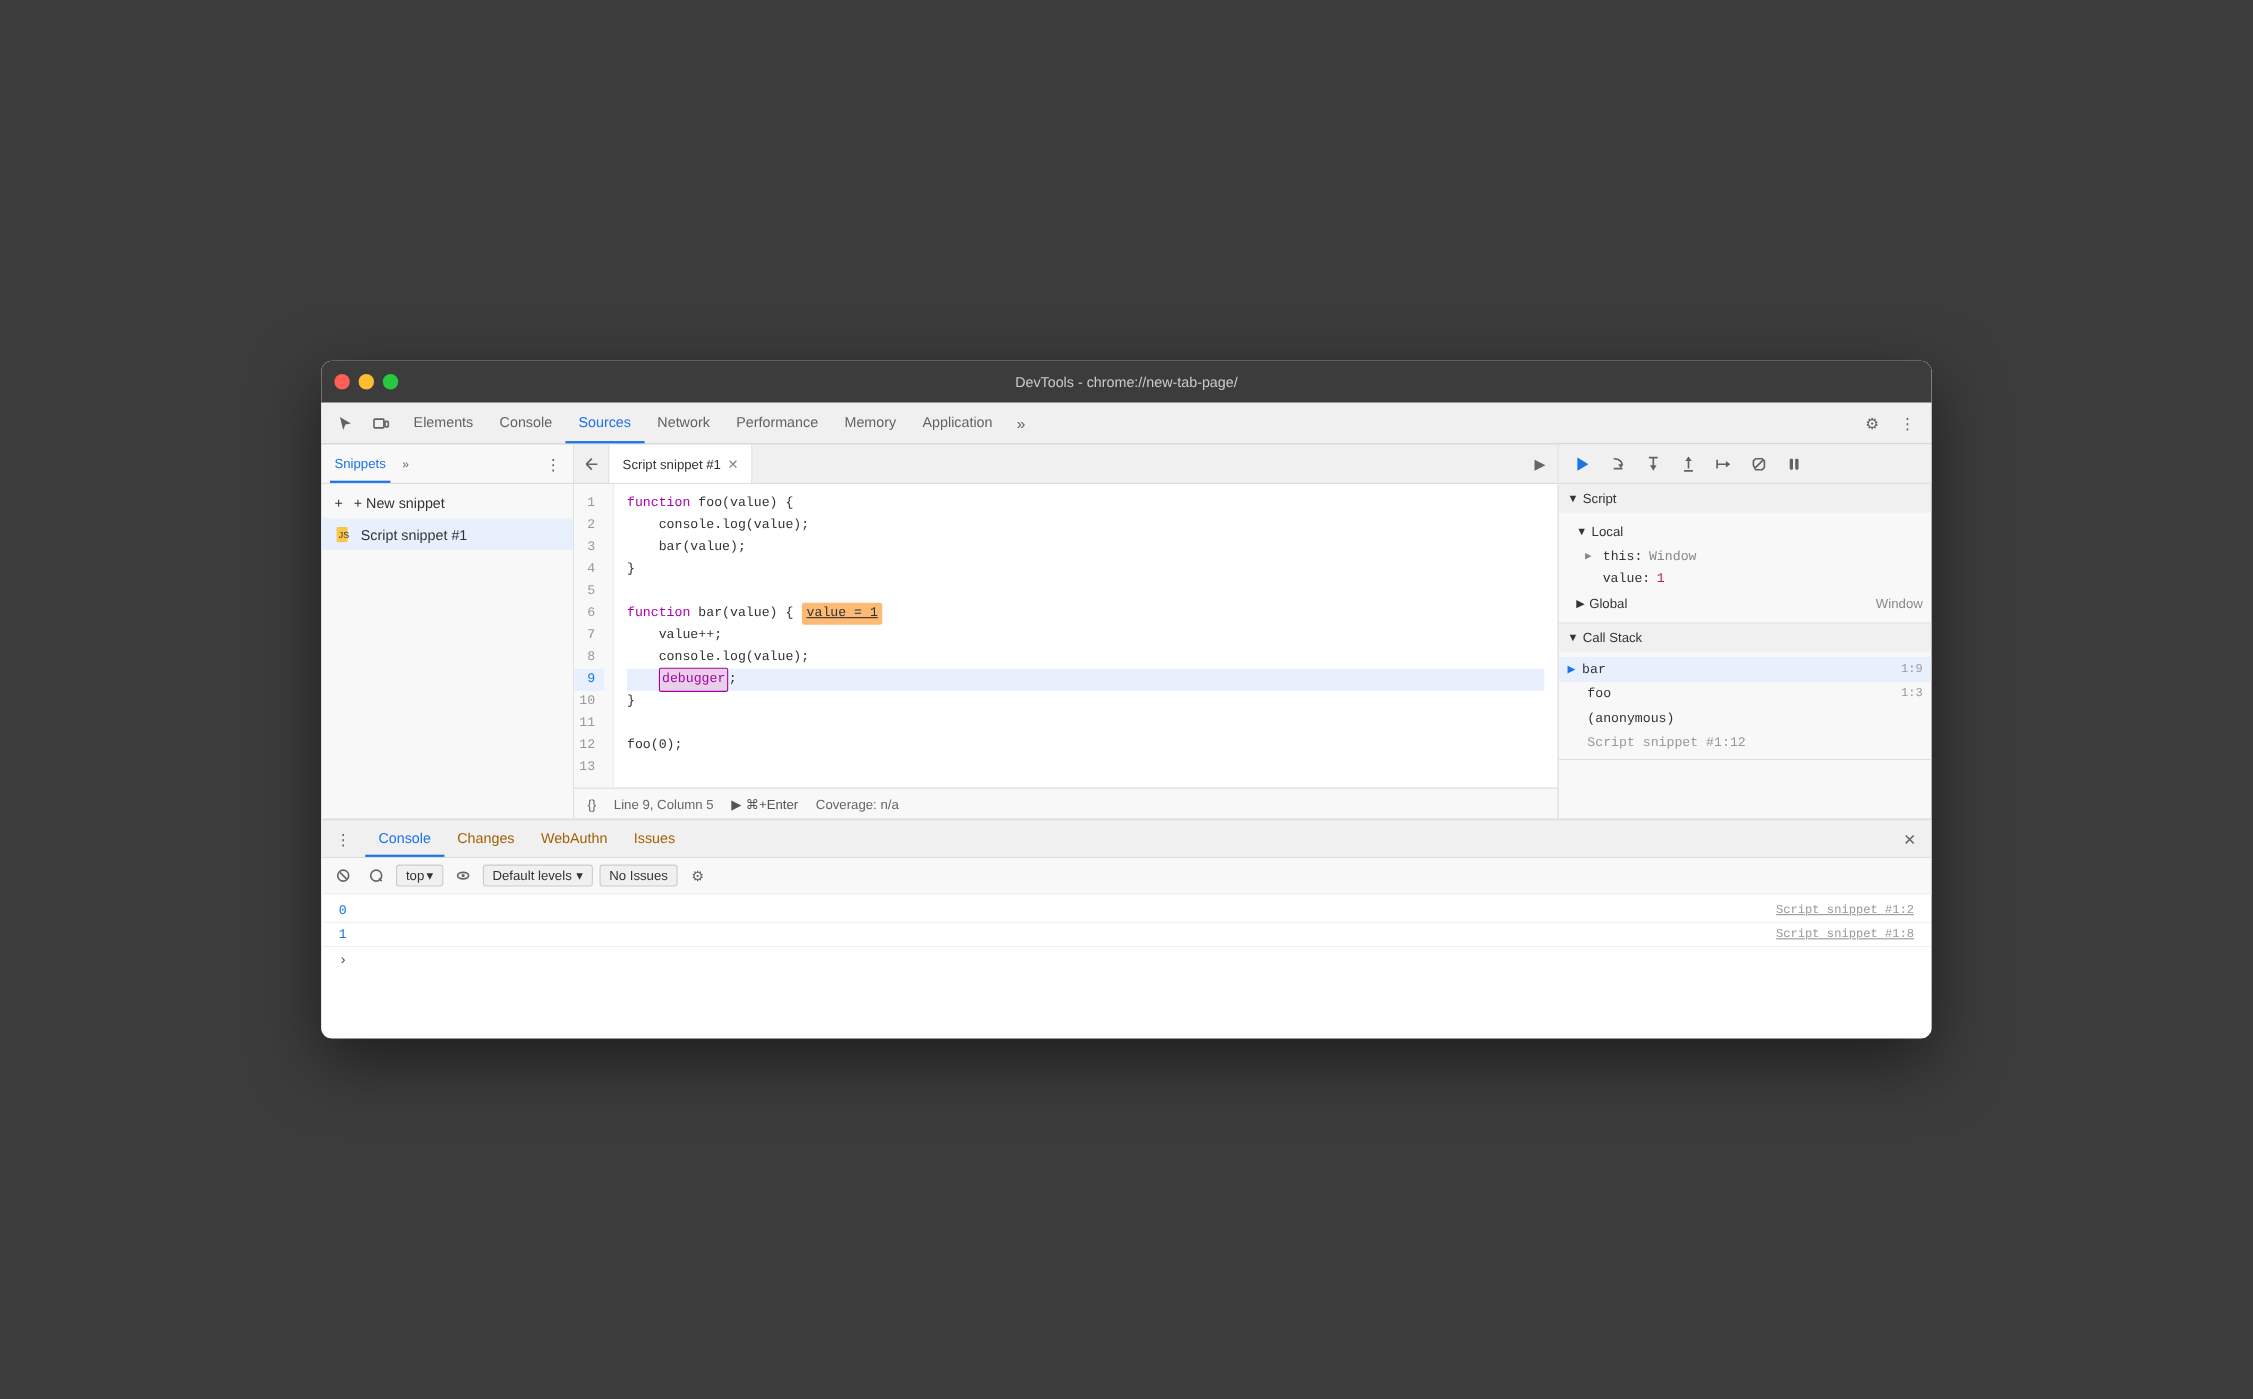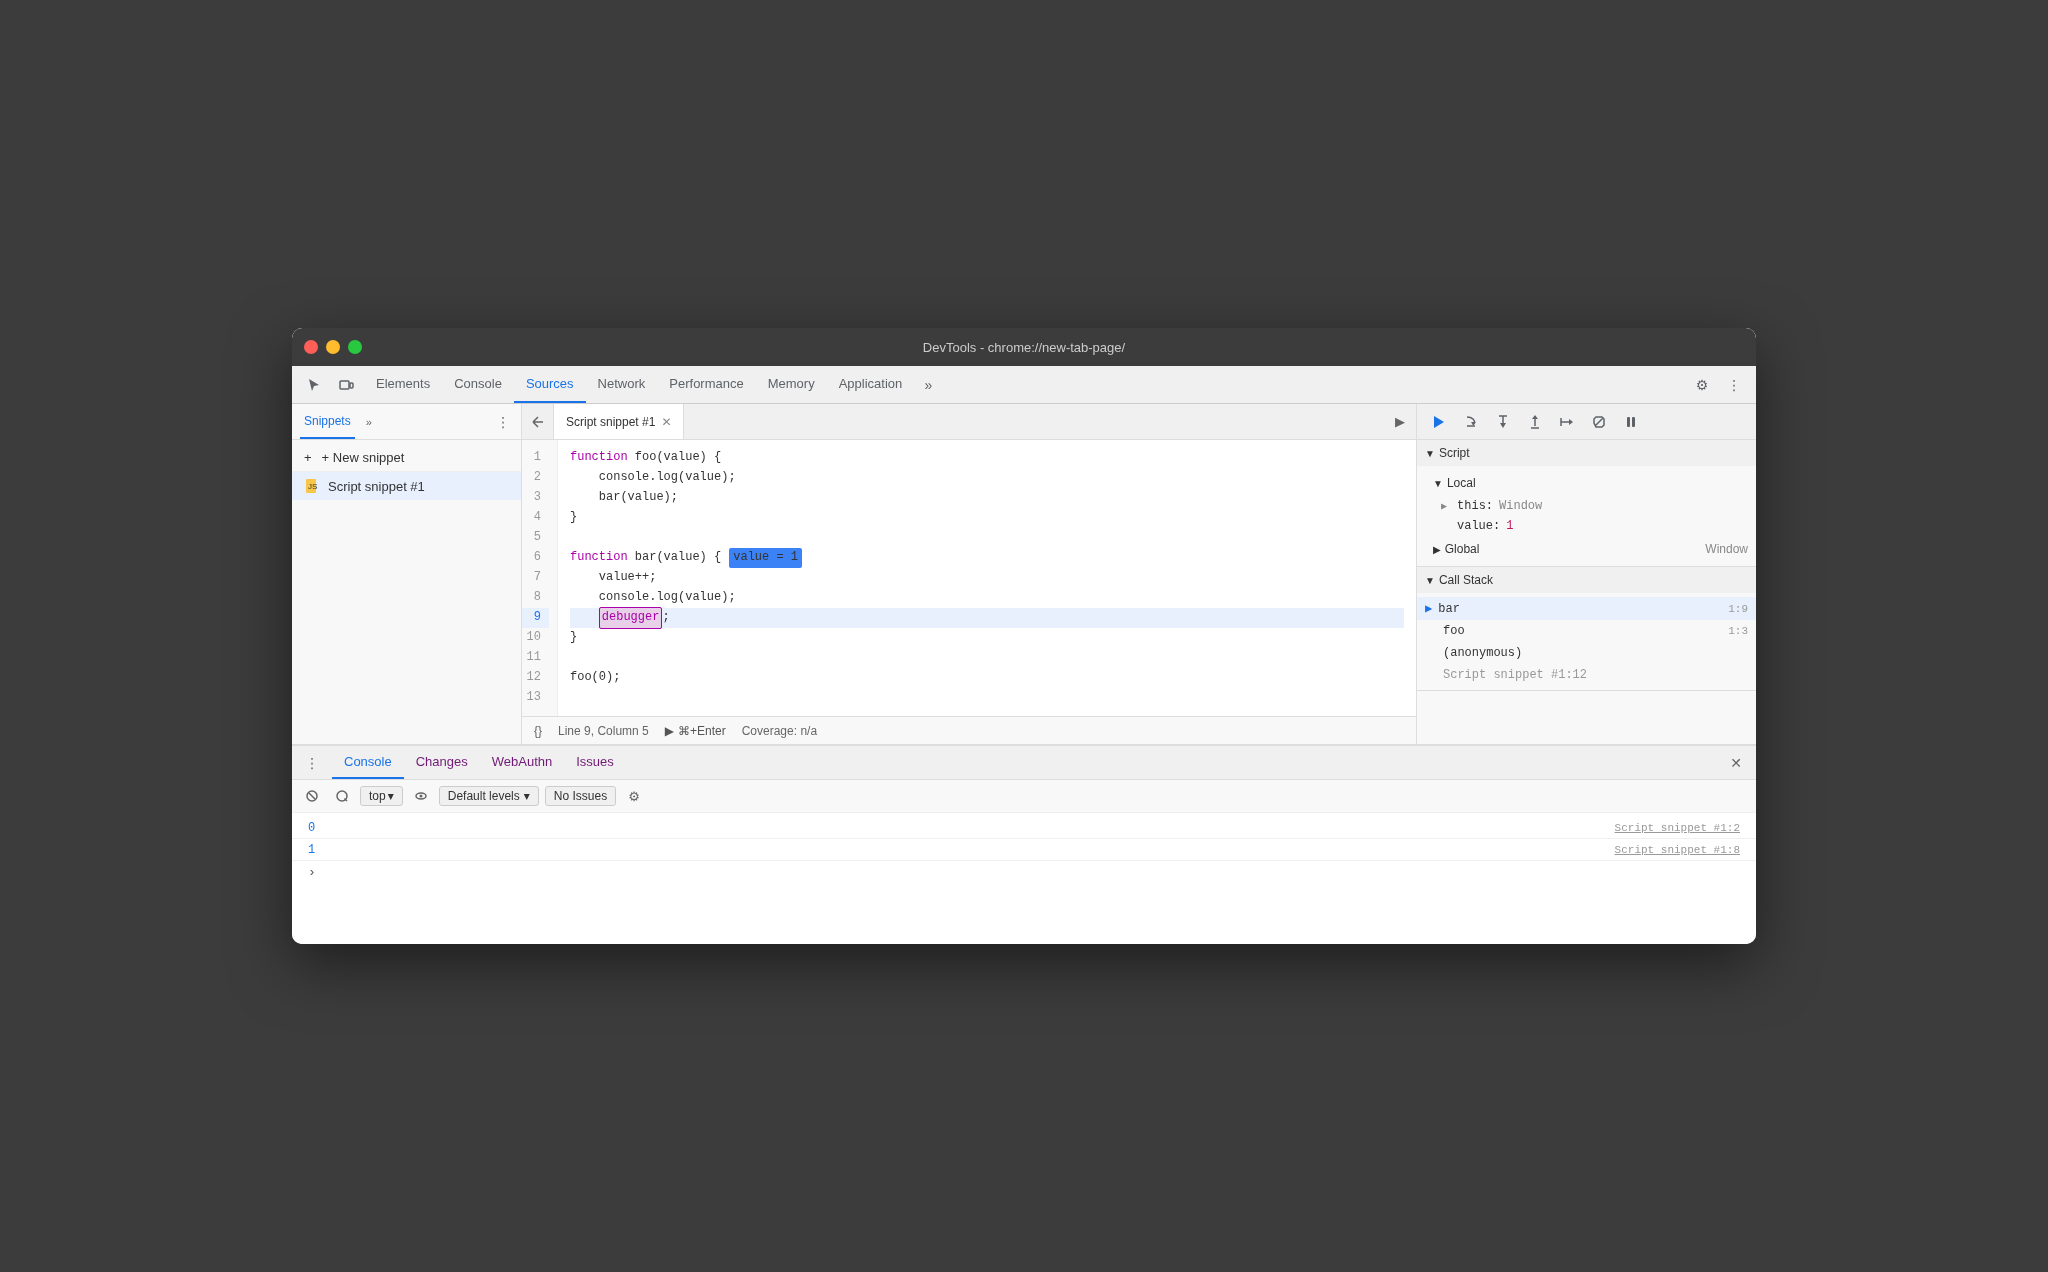--- a/index.html
+++ b/index.html
@@ -279,25 +279,26 @@
       display: flex;
       align-items: center;
       white-space: pre;
     }
     .code-line.debugger-line {
       background: #e8f0fe;
     }
     .kw { color: #aa00aa; }
     .plain { color: #333; }
     .inline-value {
-      background: #3b82f6;
+      background: #fdba74;
       padding: 0 4px;
       border-radius: 2px;
       margin-left: 8px;
       color: #333;
+      text-decoration: underline;
     }
     .status-bar {
       height: 28px;
       background: #f8f8f8;
       border-top: 1px solid #ddd;
       display: flex;
       align-items: center;
       padding: 0 12px;
       gap: 16px;
       font-size: 12px;
@@ -421,21 +422,21 @@
       height: 34px;
       padding: 0 8px;
       gap: 0;
     }
     .bottom-tab {
       padding: 0 12px;
       height: 100%;
       display: flex;
       align-items: center;
       font-size: 13px;
-      color: #701a75;
+      color: #a16207;
       cursor: pointer;
       border-bottom: 2px solid transparent;
     }
     .bottom-tab.active {
       color: #1a73e8;
       border-bottom: 2px solid #1a73e8;
     }
     .bottom-menu-btn {
       width: 24px;
       height: 24px;

